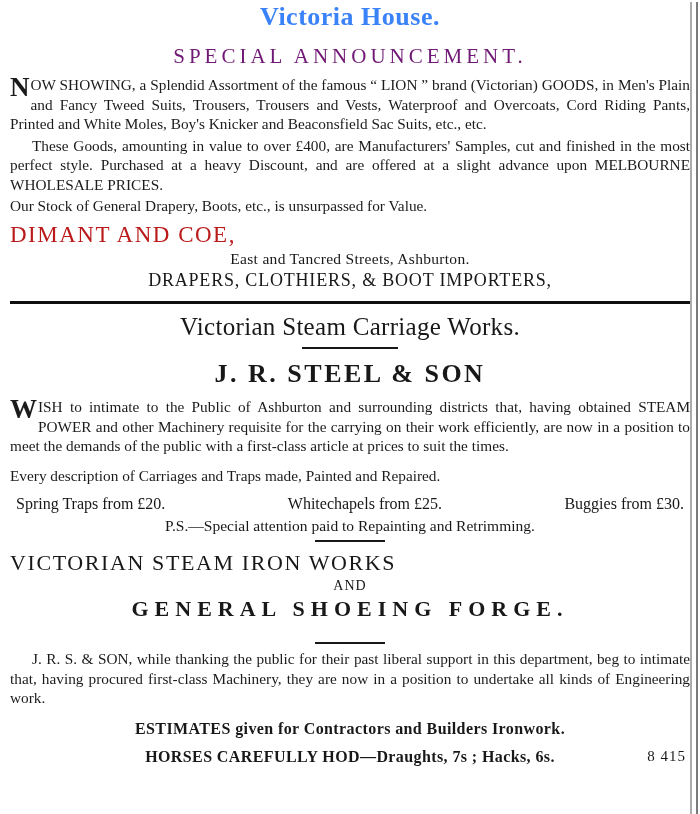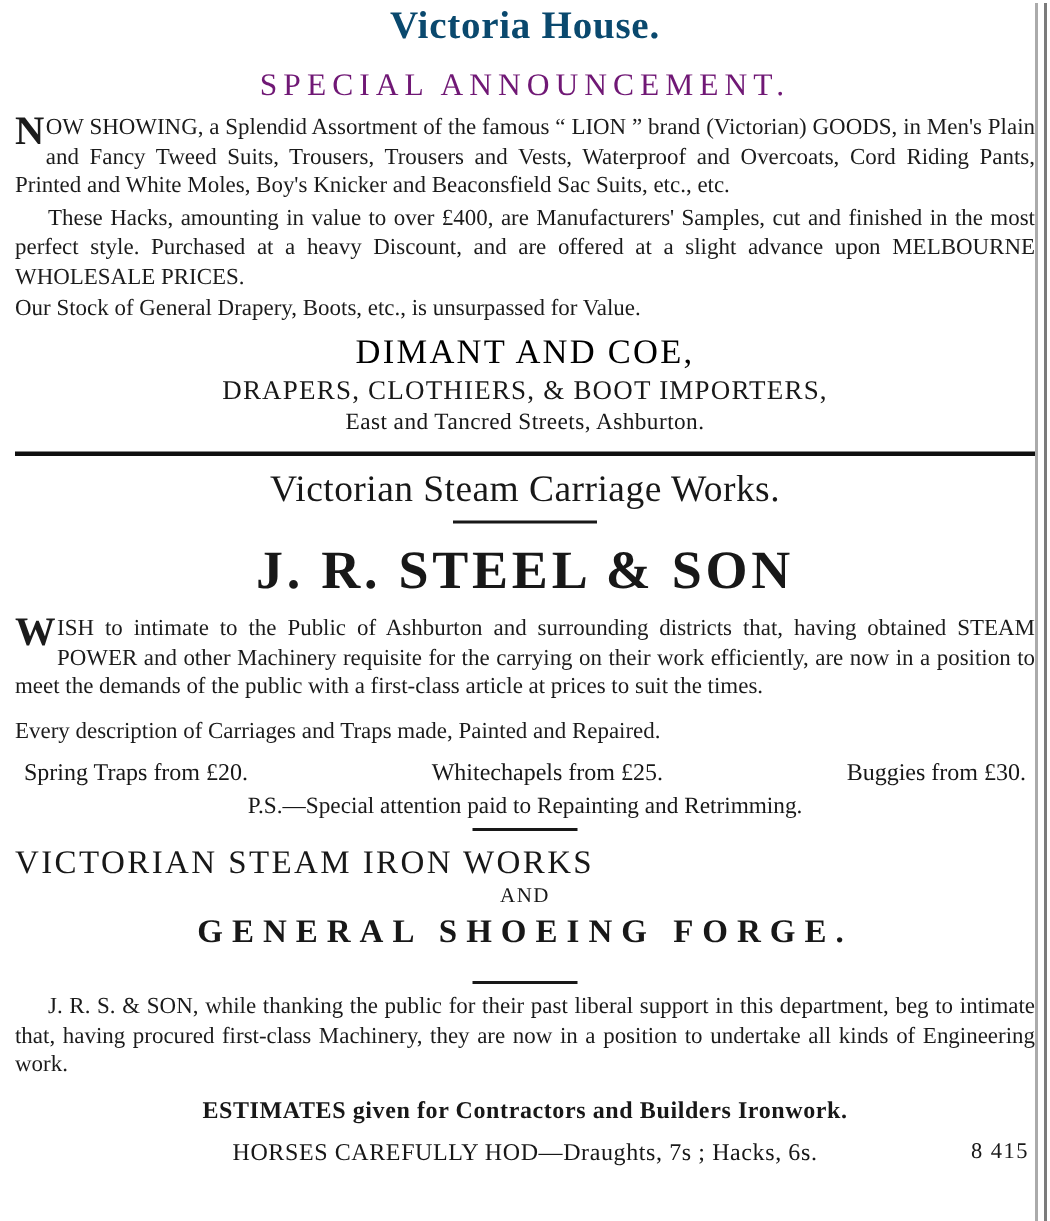--- a/index.html
+++ b/index.html
@@ -41,21 +41,21 @@
   .center { text-align: center; }
 
   
   h1.ad-title {
     font-family: "Liberation Serif", serif;
     font-weight: bold;
     font-size: 26px;
     letter-spacing: .5px;
     margin: 2px 0 0 0;
     text-align: center;
-    color: #0c4a6e;
+    color: #3b82f6;
   }
   h2.ad-sub {
     font-weight: normal;
     font-size: 21px;
     letter-spacing: 4px;
     text-align: center;
     margin: 12px 0 6px 0;
     color: #701a75;
   }
   .body-text {
@@ -70,25 +70,24 @@
     float: left;
     font-size: 27px;
     line-height: 21px;
     font-weight: bold;
     padding-right: 1px;
     margin-top: 2px;
   }
   .indent { text-indent: 22px; }
 
   .firm {
-    text-align: center;
     font-size: 23px;
     letter-spacing: 1.5px;
     margin: 6px 0 2px 0;
-    color: #000000;
+    color: #b91c1c;
   }
   .firm-sub {
     text-align: center;
     font-size: 18px;
     letter-spacing: .8px;
     margin: 2px 0;
   }
   .firm-sub.small {
     font-size: 15.5px;
     letter-spacing: .3px;
@@ -121,21 +120,21 @@
 
   h1.ad-title2 {
     font-weight: normal;
     font-size: 25px;
     letter-spacing: .3px;
     text-align: center;
     margin: 6px 0 4px 0;
   }
   h2.steel {
     font-weight: bold;
-    font-size: 36px;
+    font-size: 26px;
     letter-spacing: 2.5px;
     text-align: center;
     margin: 10px 0 8px 0;
   }
   .price-row {
     display: flex;
     justify-content: space-between;
     font-size: 16px;
     margin: 9px 6px 4px 6px;
   }
@@ -171,21 +170,21 @@
   }
   .estimates b { letter-spacing: .4px; }
   .footer-row {
     display: flex;
     align-items: baseline;
     justify-content: center;
     font-size: 16px;
     margin-top: 10px;
     position: relative;
   }
-  .footer-row .horses { letter-spacing: .4px; }
+  .footer-row .horses { letter-spacing: .4px; font-weight: bold; }
   .page-num {
     position: absolute;
     right: 4px;
     font-size: 15px;
     letter-spacing: 1px;
   }
   .para { margin-top: 2px; }
 </style>
 </head>
 <body>
@@ -196,29 +195,29 @@
   <div class="edge-rule second"></div>
 
   <section>
     <h1 class="ad-title">Victoria House.</h1>
     <h2 class="ad-sub">SPECIAL ANNOUNCEMENT.</h2>
 
     <p class="body-text tight">
       <span class="dropcap">N</span><span>OW SHOWING, a Splendid Assortment of the famous “ LION ” brand (Victorian) GOODS, in Men's Plain and Fancy Tweed Suits, Trousers, Trousers and Vests, Waterproof and Overcoats, Cord Riding Pants, Printed and White Moles, Boy's Knicker and Beaconsfield Sac Suits, etc., etc.</span>
     </p>
     <p class="body-text tight indent para">
-      <span>These Hacks, amounting in value to over £400, are Manufacturers' Samples, cut and finished in the most perfect style.  Purchased at a heavy Discount, and are offered at a slight advance upon MELBOURNE WHOLESALE PRICES.</span>
+      <span>These Goods, amounting in value to over £400, are Manufacturers' Samples, cut and finished in the most perfect style.  Purchased at a heavy Discount, and are offered at a slight advance upon MELBOURNE WHOLESALE PRICES.</span>
     </p>
     <p class="body-text tight center para">
       <span>Our Stock of General Drapery, Boots, etc., is unsurpassed for Value.</span>
     </p>
 
     <div class="firm">DIMANT AND COE,</div>
+    <div class="firm-sub small">East and Tancred Streets, Ashburton.</div>
     <div class="firm-sub">DRAPERS, CLOTHIERS, &amp; BOOT IMPORTERS,</div>
-    <div class="firm-sub small">East and Tancred Streets, Ashburton.</div>
   </section>
 
   <div class="rule-divider"></div>
 
   <section>
     <h1 class="ad-title2">Victorian Steam Carriage Works.</h1>
     <div class="rule-short"></div>
     <h2 class="steel">J. R. STEEL &amp; SON</h2>
 
     <p class="body-text tight">

